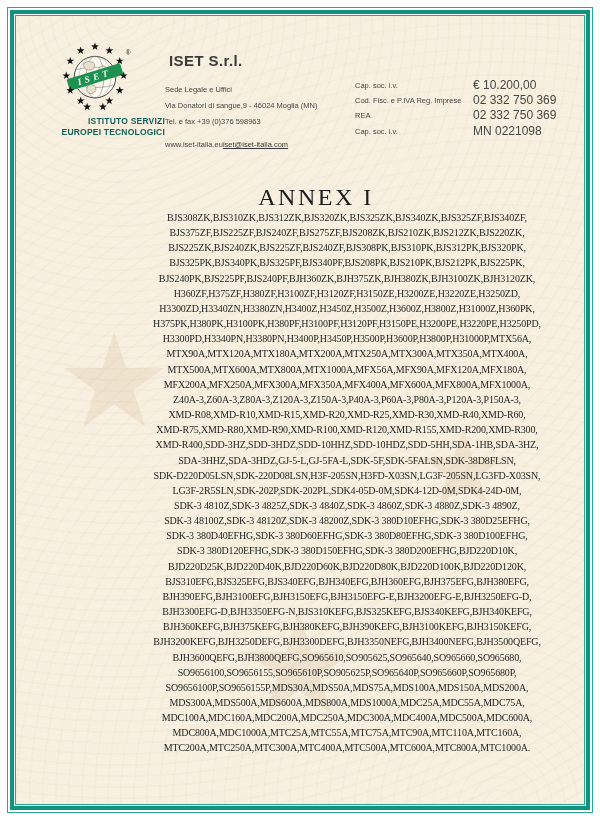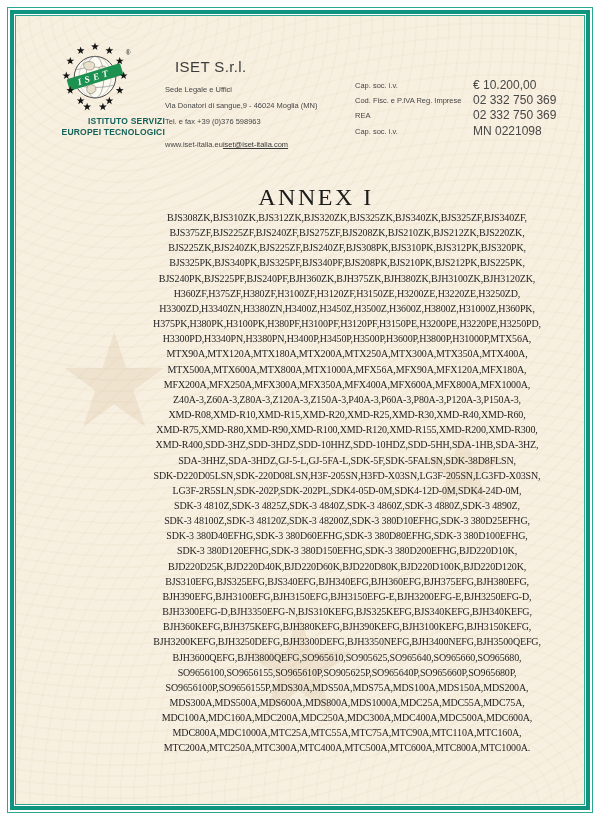--- a/index.html
+++ b/index.html
@@ -30,22 +30,22 @@
   .wm3{left:400px;top:400px;font-size:105px;}
 
   
   .logo-box{position:absolute;left:36px;top:16px;width:86px;height:86px;}
   .org-name{
     position:absolute;left:9px;top:100px;width:140px;
     text-align:right;font-weight:bold;font-size:8.5px;line-height:10.5px;
     color:#14635a;letter-spacing:0.2px;
   }
   .company-name{
-    position:absolute;left:149px;top:32px;margin:10px;
-    font-size:15px;font-weight:normal;color:#3c3c3c;letter-spacing:0.4px;
+    position:absolute;left:149px;top:32px;margin:4px;
+    font-size:15px;font-weight:bold;color:#3c3c3c;letter-spacing:0.4px;
   }
   .addr{position:absolute;left:149px;top:66px;width:200px;}
   .addr .list-item{font-size:7.5px;color:#474747;line-height:16.2px;white-space:nowrap;}
   .webline{position:absolute;left:149px;top:124px;font-size:7.5px;color:#474747;white-space:nowrap;}
   .webline .email{color:#3a3a3a;text-decoration:underline;cursor:pointer;}
 
   .registry{position:absolute;left:339px;top:62px;width:226px;}
   .reg-row{display:flex;line-height:15.2px;}
   .reg-label{width:118px;font-size:7.5px;color:#474747;white-space:nowrap;}
   .reg-value{font-size:12px;color:#474747;white-space:nowrap;}

